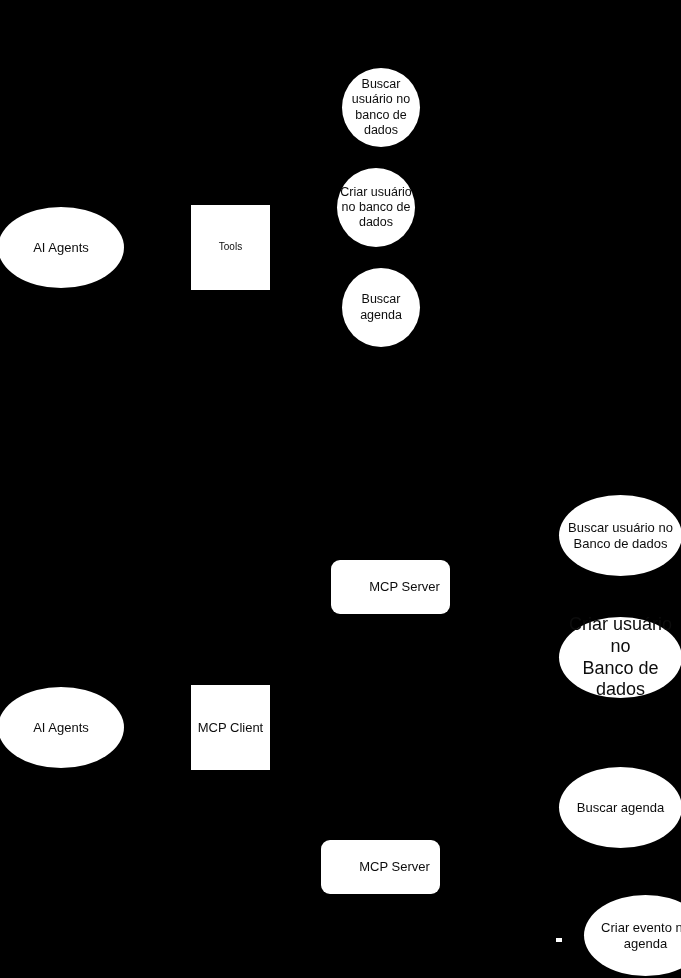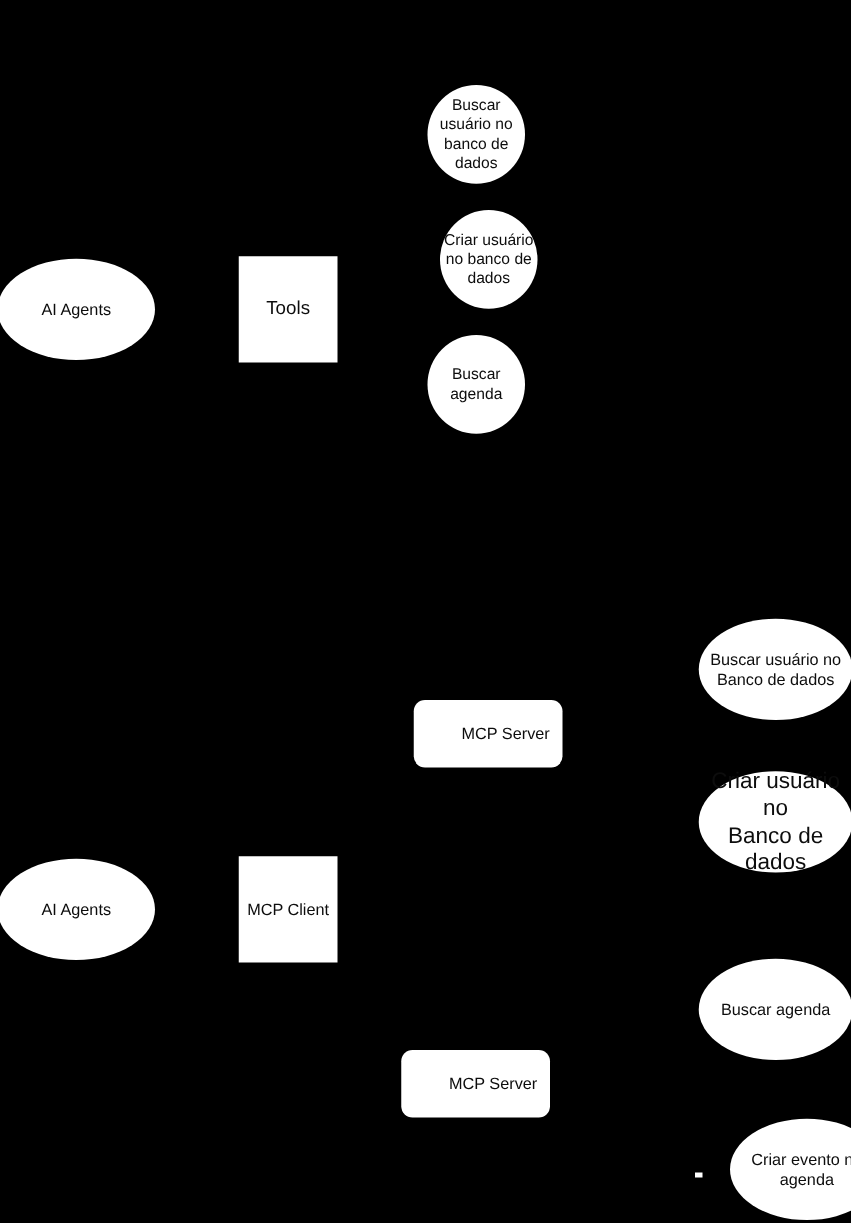--- a/index.html
+++ b/index.html
@@ -64,32 +64,32 @@
 </style>
 </head>
 <body>
 
 <div id="canvas">
 
   <div class="node ellipse" style="left:-2px; top:207px; width:126px; height:81px; font-size:13px;">
     <span class="node-label">AI Agents</span>
   </div>
 
-  <div class="node rect" style="left:191px; top:205px; width:79px; height:85px; font-size:15px;">
+  <div class="node rect" style="left:191px; top:205px; width:79px; height:85px; font-size:10px;">
     <span class="node-label">Tools</span>
   </div>
 
   <div class="node circle" style="left:342px; top:68px; width:78px; height:79px; font-size:12.5px;">
     <span class="node-label">Buscar
 usuário no
 banco de
 dados</span>
   </div>
 
-  <div class="node circle" style="left:352px; top:168px; width:78px; height:79px; font-size:12.5px;">
+  <div class="node circle" style="left:337px; top:168px; width:78px; height:79px; font-size:12.5px;">
     <span class="node-label">Criar usuário
 no banco de
 dados</span>
   </div>
 
   <div class="node circle" style="left:342px; top:268px; width:78px; height:79px; font-size:12.5px;">
     <span class="node-label">Buscar
 agenda</span>
   </div>
 

